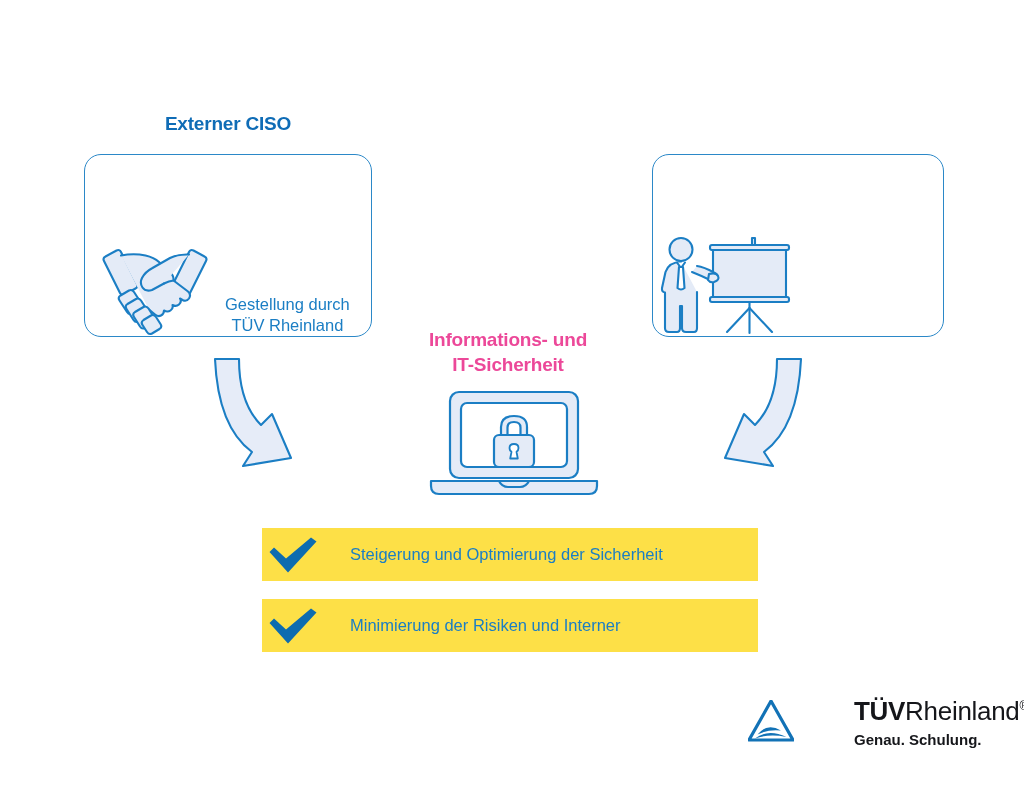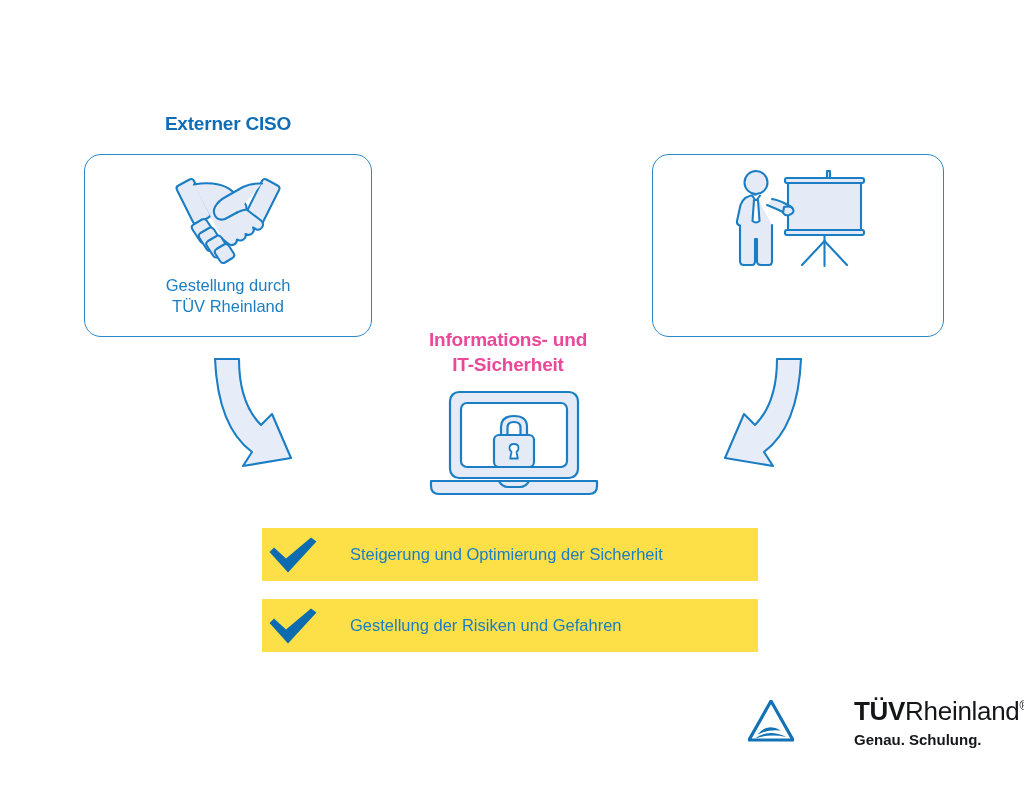--- a/index.html
+++ b/index.html
@@ -36,22 +36,22 @@
   #heading-intern { left: 653px; top: 113px; width: 290px; }
 
   
   .card {
     position: absolute;
     box-sizing: border-box;
     border: 1.4px solid #2b88c8;
     border-radius: 17px;
     background: #ffffff;
     display: flex;
-    flex-direction: column;
-    align-items: center;
+    flex-direction: row;
+    align-items: flex-end;
     justify-content: flex-start;
   }
   #card-extern { left: 84px; top: 154px; width: 288px; height: 183px; }
   #card-intern { left: 652px; top: 154px; width: 292px; height: 183px; }
 
   .card-icon {
     margin-top: 14px;
     line-height: 0;
   }
   .card-text {
@@ -270,21 +270,21 @@
     </span>
     <span class="benefit-label">Steigerung und Optimierung der Sicherheit</span>
   </div>
 
   <div class="benefit-bar" id="benefit-1">
     <span class="benefit-check">
       <svg width="52" height="38" viewBox="0 0 52 38" xmlns="http://www.w3.org/2000/svg">
         <path d="M2.5 16 L7 11.5 L19 22.5 L44 1.5 L49.5 5.5 L21 36.5 Z" fill="#0d6cb0"></path>
       </svg>
     </span>
-    <span class="benefit-label">Gestellung der Risiken und Gefahren</span>
+    <span class="benefit-label">Minimierung der Risiken und Interner</span>
   </div>
 
   <div id="logo">
     <span id="logo-mark">
       <svg width="46" height="42" viewBox="0 0 46 42" xmlns="http://www.w3.org/2000/svg">
         <path d="M23 1 L45 40 L1 40 Z" fill="none" stroke="#1272b6" stroke-width="3.2" stroke-linejoin="round"></path>
         <path d="M9.5 34.5 Q19 22.5 33 30.5 Q21 29 9.5 34.5 Z" fill="#1272b6"></path>
         <path d="M7 38.5 Q20 28.5 38.5 37 Q21 33.5 7 38.5 Z" fill="#1272b6"></path>
       </svg>
     </span>

